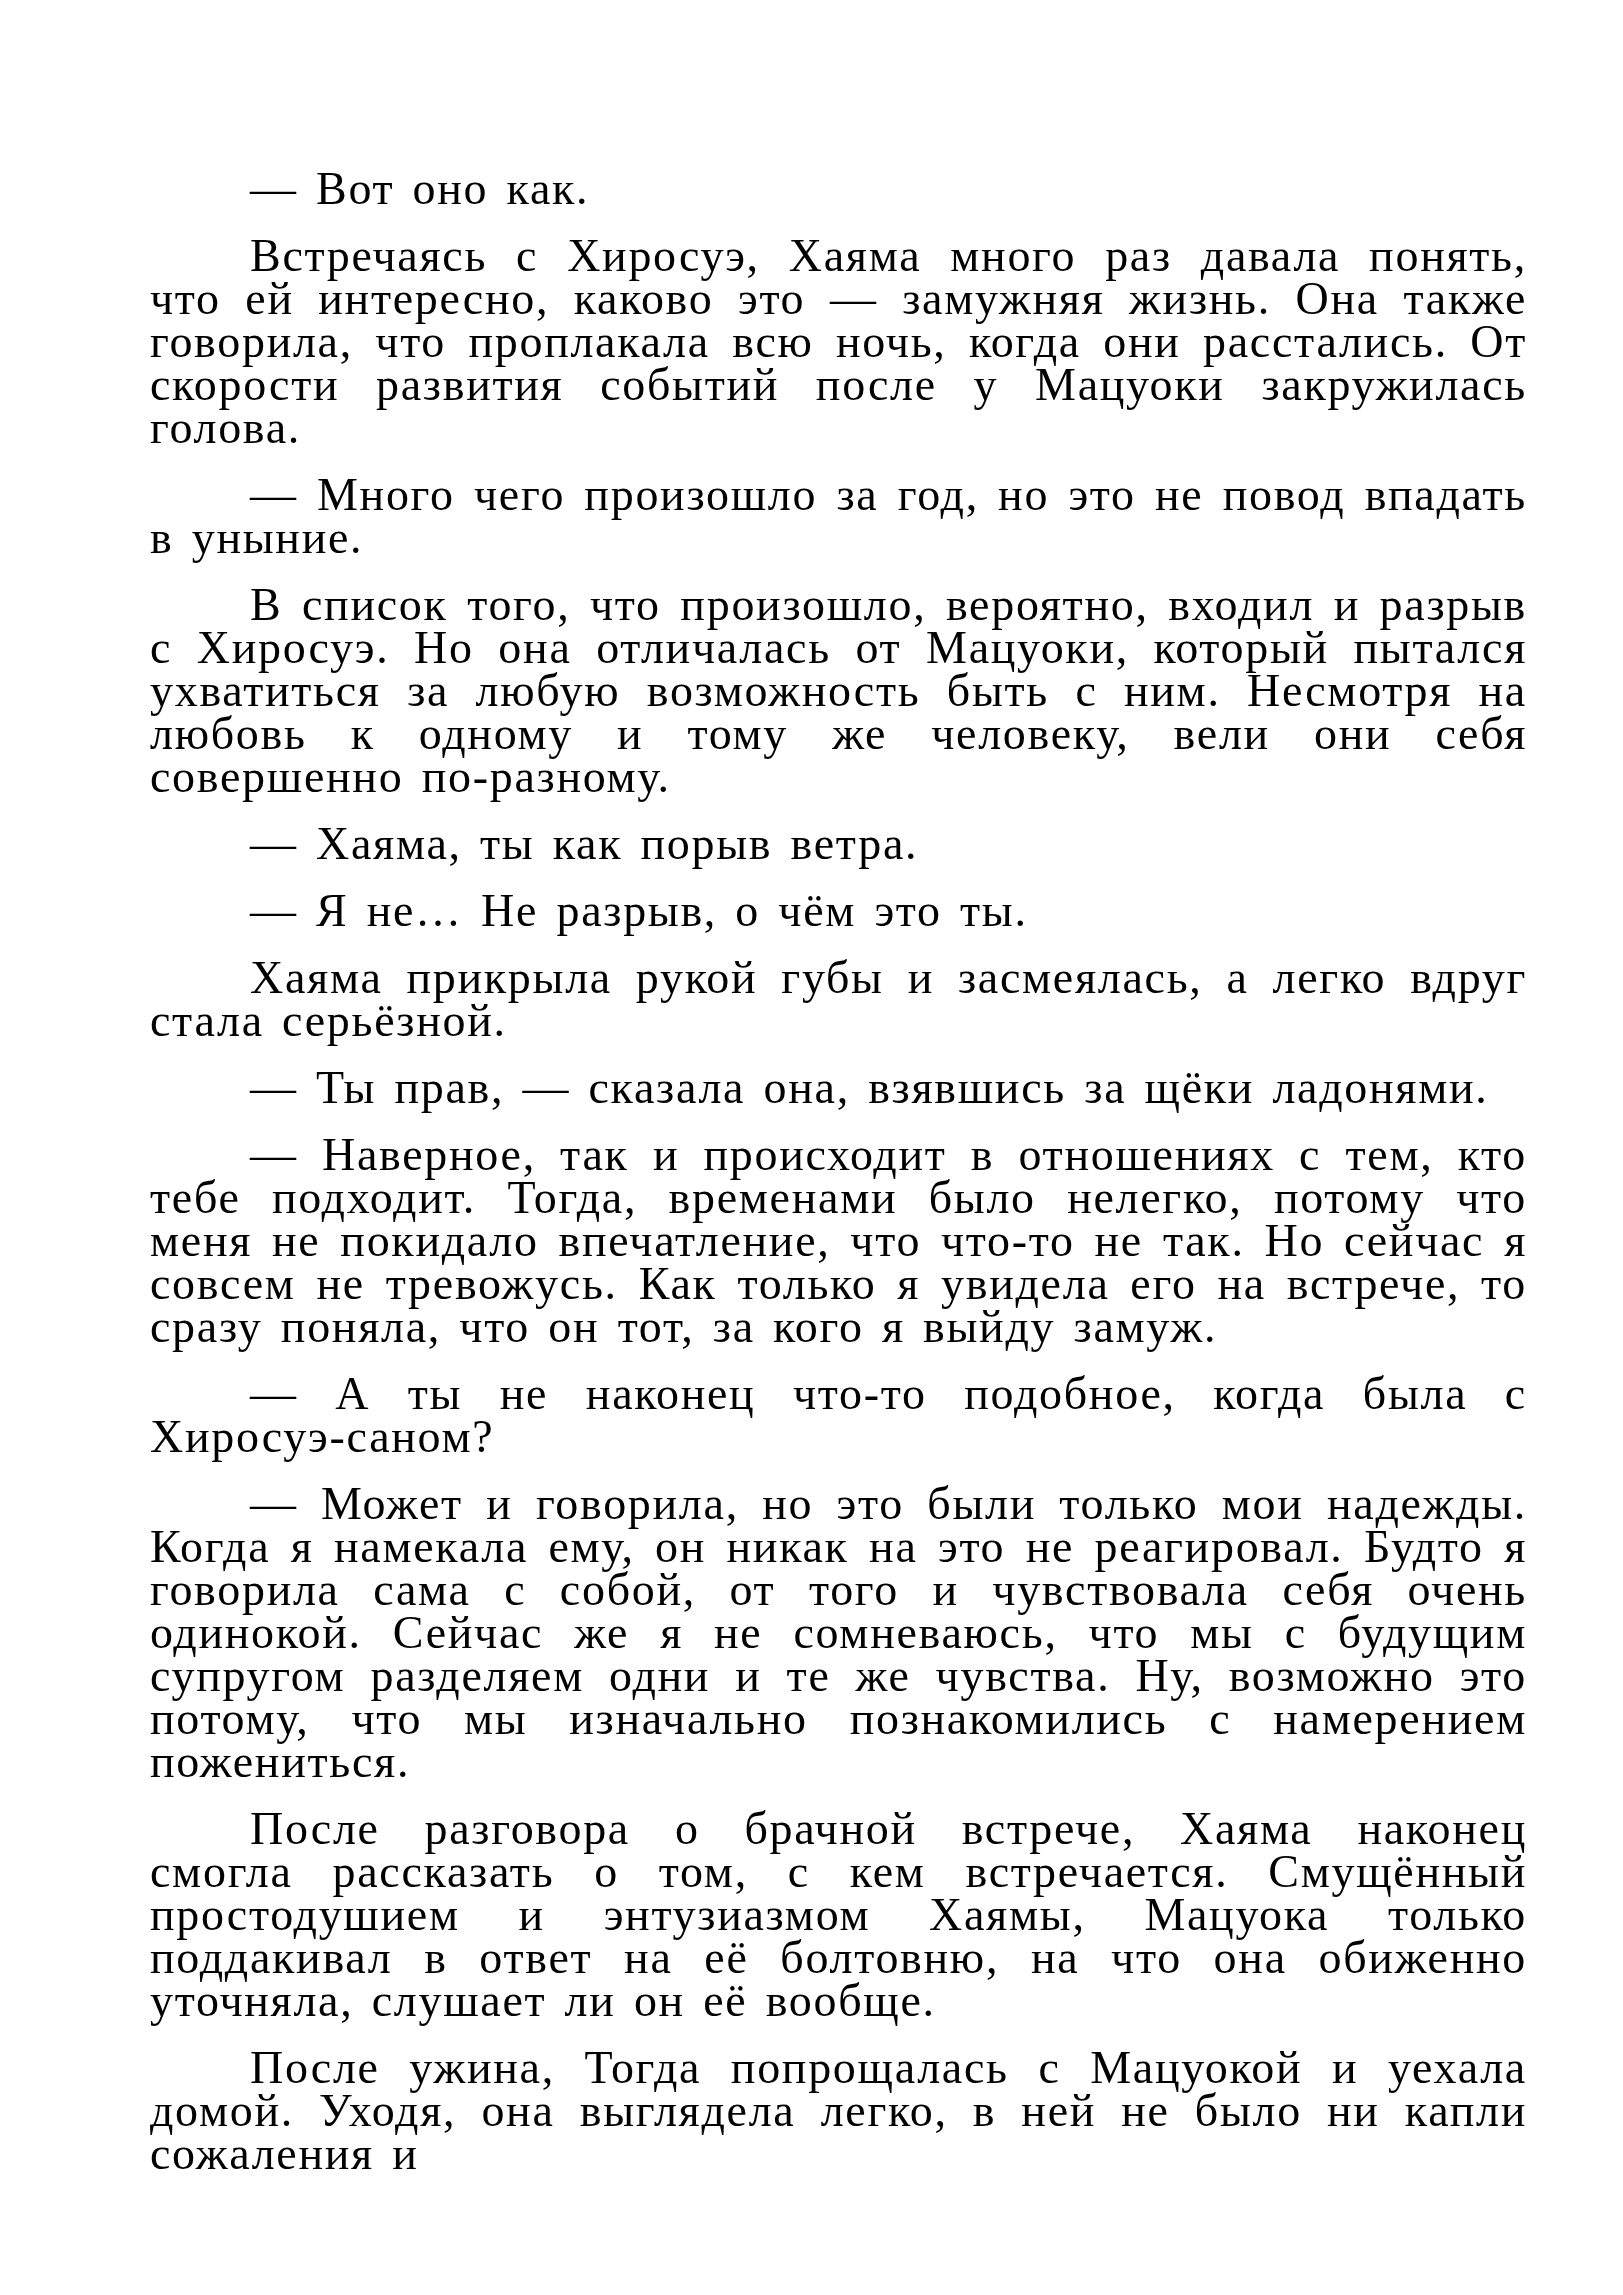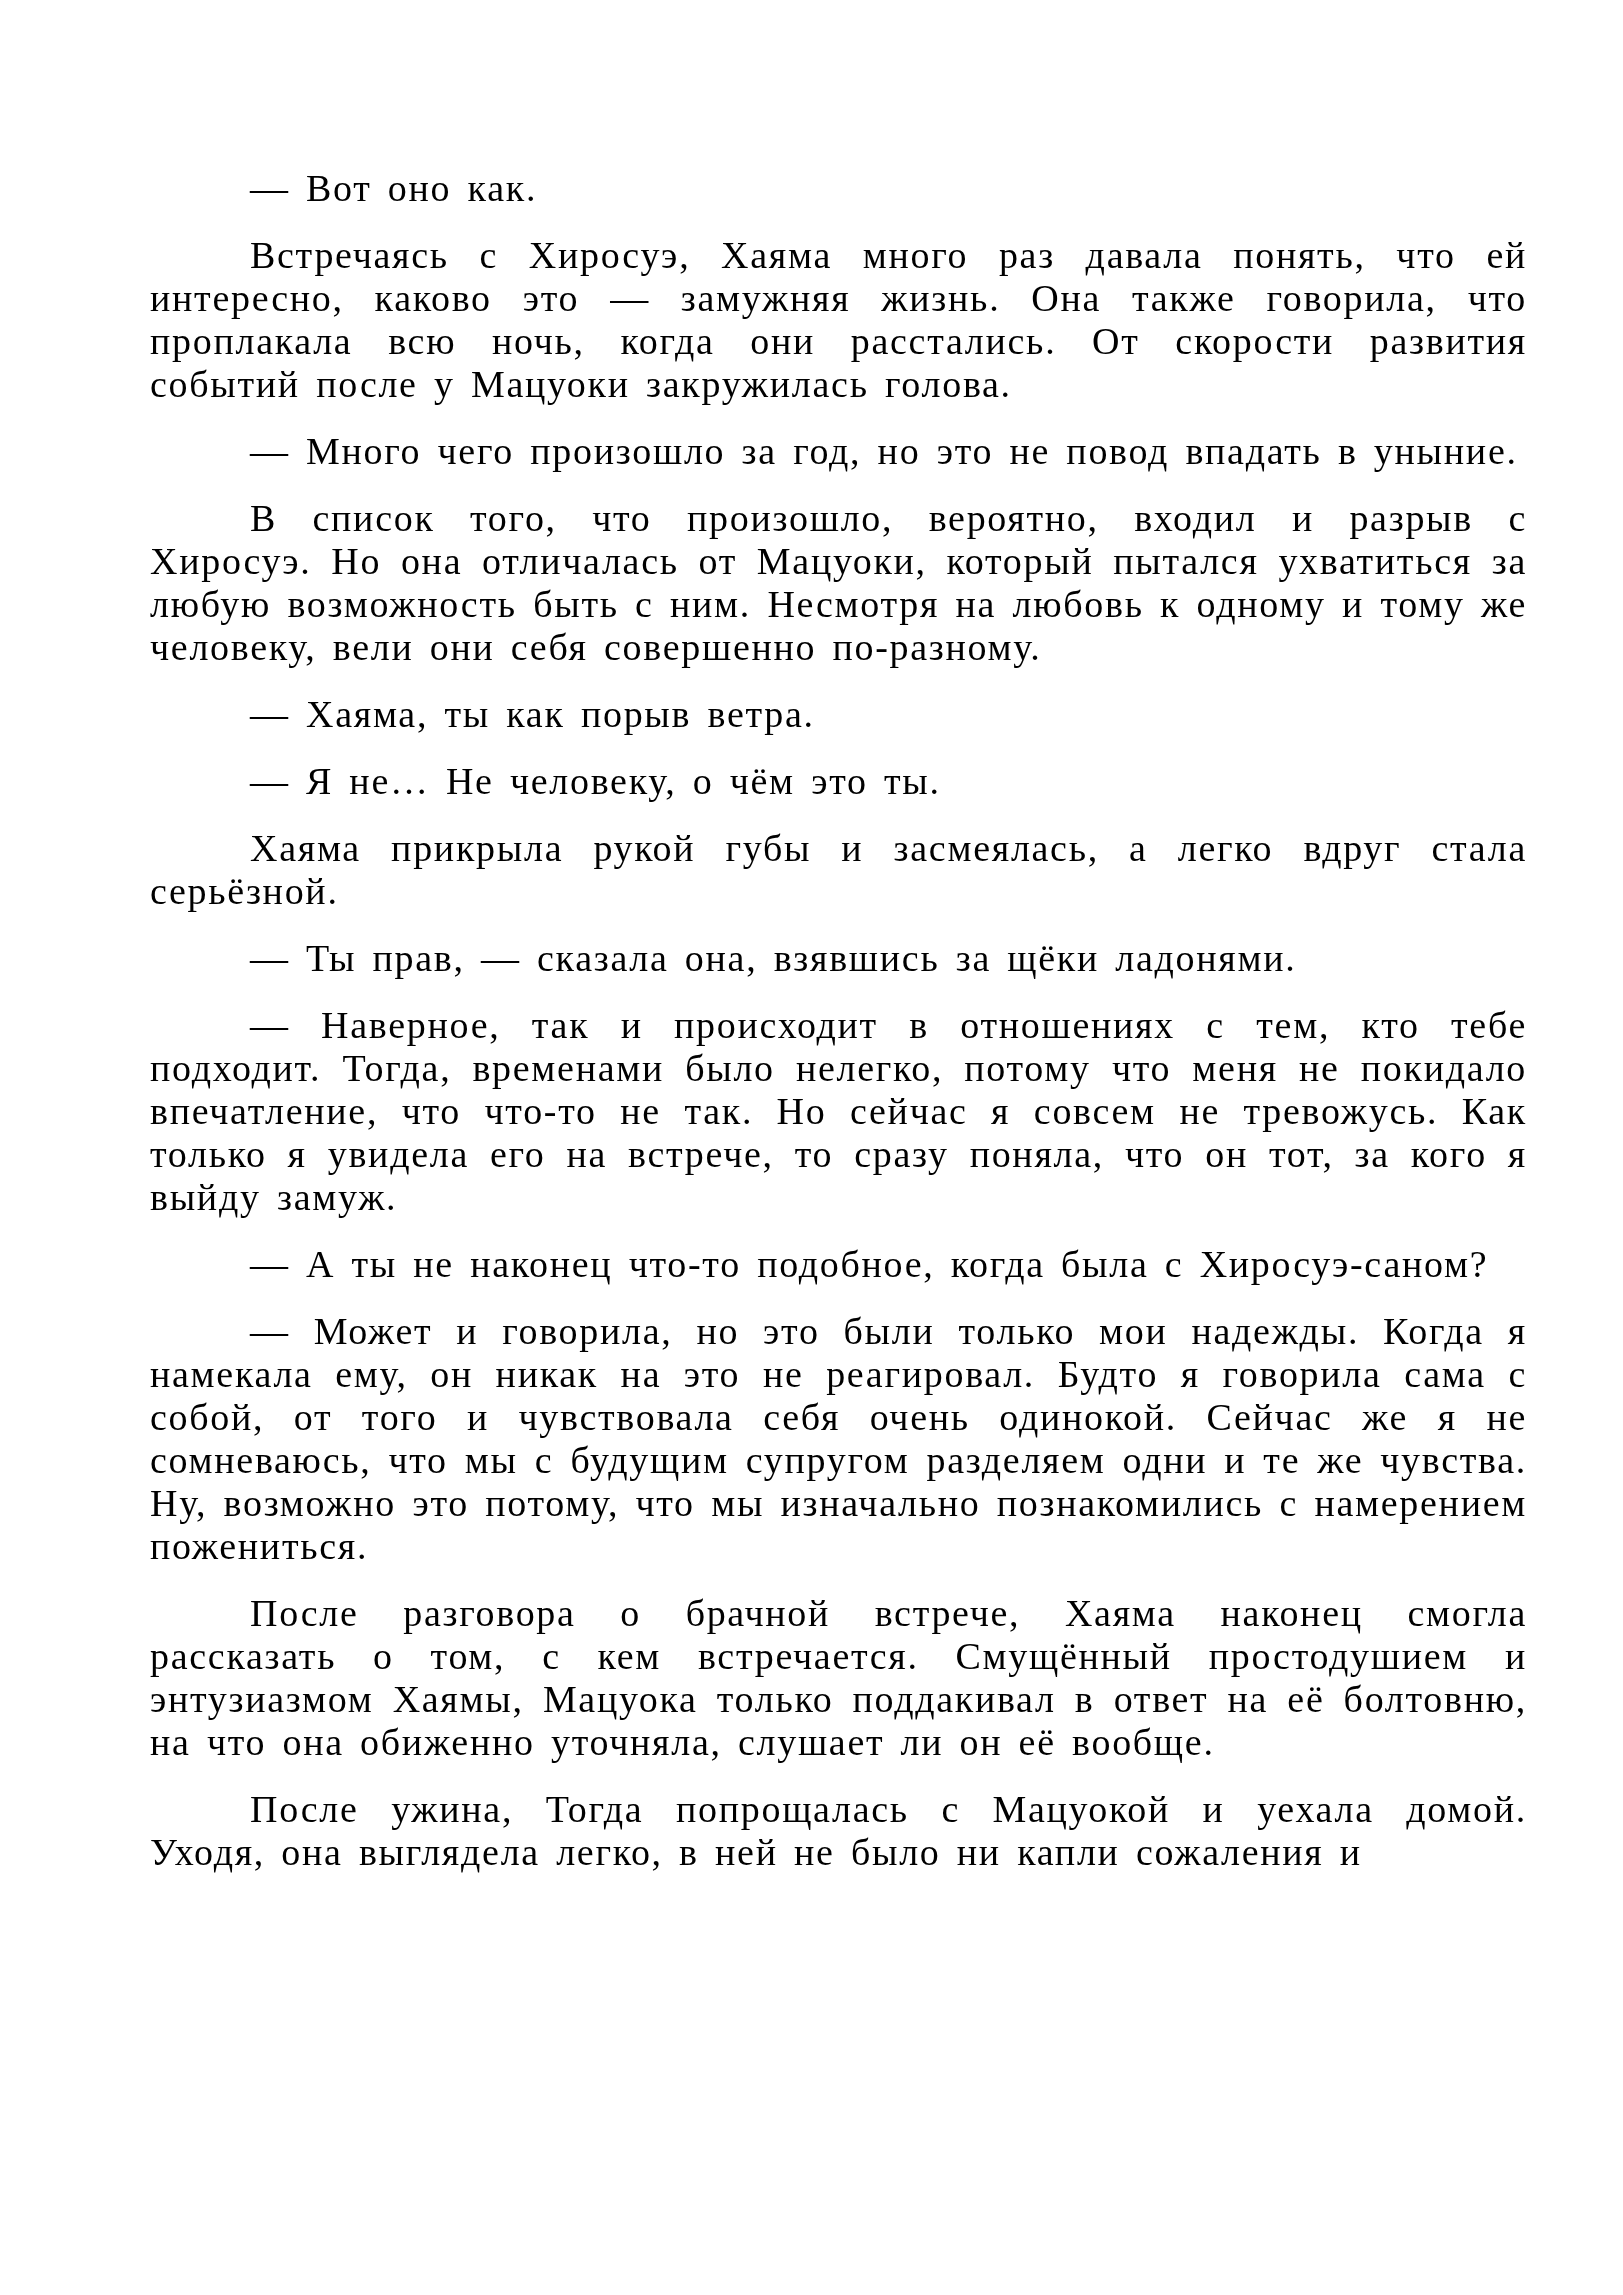--- a/index.html
+++ b/index.html
@@ -12,40 +12,40 @@
     box-sizing: border-box;
     width: 1623px;
     height: 2295px;
     background: #ffffff;
     padding: 167px 96px 0 150px;
     overflow: hidden;
   }
   .para {
     margin: 0 0 24px 0;
     font-family: "Liberation Serif", "DejaVu Serif", serif;
-    font-size: 38px;
+    font-size: 46px;
     line-height: 43px;
     font-stretch: condensed;
     letter-spacing: 1.7px;
     word-spacing: 5.1px;
     color: #000000;
     text-align: justify;
     text-indent: 100px;
   }
 </style>
 </head>
 <body>
 
 <main class="page">
   <p class="para">— Вот оно как.</p>
   <p class="para">Встречаясь с Хиросуэ, Хаяма много раз давала понять, что ей интересно, каково это — замужняя жизнь. Она также говорила, что проплакала всю ночь, когда они расстались. От скорости развития событий после у Мацуоки закружилась голова.</p>
   <p class="para">— Много чего произошло за год, но это не повод впадать в уныние.</p>
   <p class="para">В список того, что произошло, вероятно, входил и разрыв с Хиросуэ. Но она отличалась от Мацуоки, который пытался ухватиться за любую возможность быть с ним. Несмотря на любовь к одному и тому же человеку, вели они себя совершенно по-разному.</p>
   <p class="para">— Хаяма, ты как порыв ветра.</p>
-  <p class="para">— Я не… Не человеку, о чём это ты.</p>
+  <p class="para">— Я не… Не разрыв, о чём это ты.</p>
   <p class="para">Хаяма прикрыла рукой губы и засмеялась, а легко вдруг стала серьёзной.</p>
   <p class="para">— Ты прав, — сказала она, взявшись за щёки ладонями.</p>
   <p class="para">— Наверное, так и происходит в отношениях с тем, кто тебе подходит. Тогда, временами было нелегко, потому что меня не покидало впечатление, что что-то не так. Но сейчас я совсем не тревожусь. Как только я увидела его на встрече, то сразу поняла, что он тот, за кого я выйду замуж.</p>
   <p class="para">— А ты не наконец что-то подобное, когда была с Хиросуэ-саном?</p>
   <p class="para">— Может и говорила, но это были только мои надежды. Когда я намекала ему, он никак на это не реагировал. Будто я говорила сама с собой, от того и чувствовала себя очень одинокой. Сейчас же я не сомневаюсь, что мы с будущим супругом разделяем одни и те же чувства. Ну, возможно это потому, что мы изначально познакомились с намерением пожениться.</p>
   <p class="para">После разговора о брачной встрече, Хаяма наконец смогла рассказать о том, с кем встречается. Смущённый простодушием и энтузиазмом Хаямы, Мацуока только поддакивал в ответ на её болтовню, на что она обиженно уточняла, слушает ли он её вообще.</p>
   <p class="para">После ужина, Тогда попрощалась с Мацуокой и уехала домой. Уходя, она выглядела легко, в ней не было ни капли сожаления и</p>
 </main>
 
 

